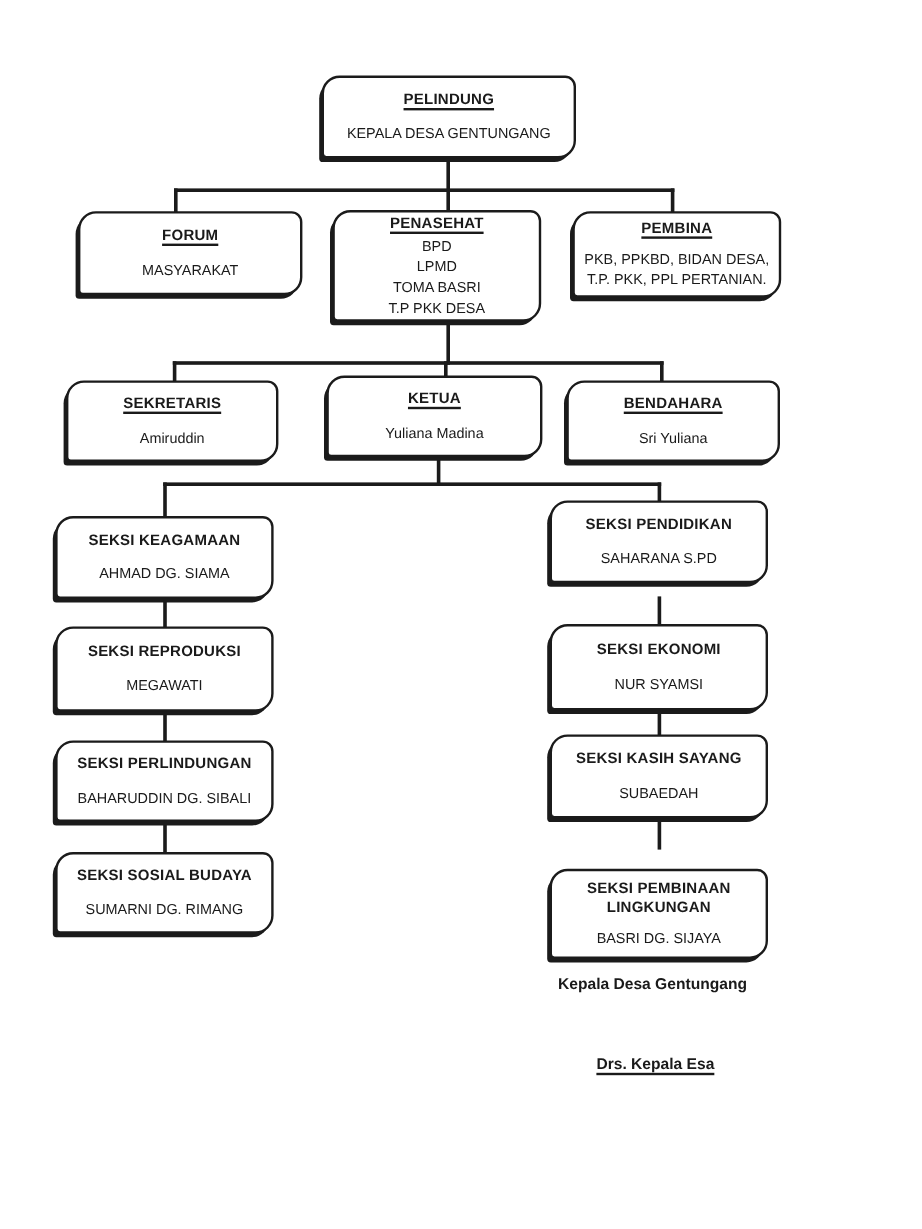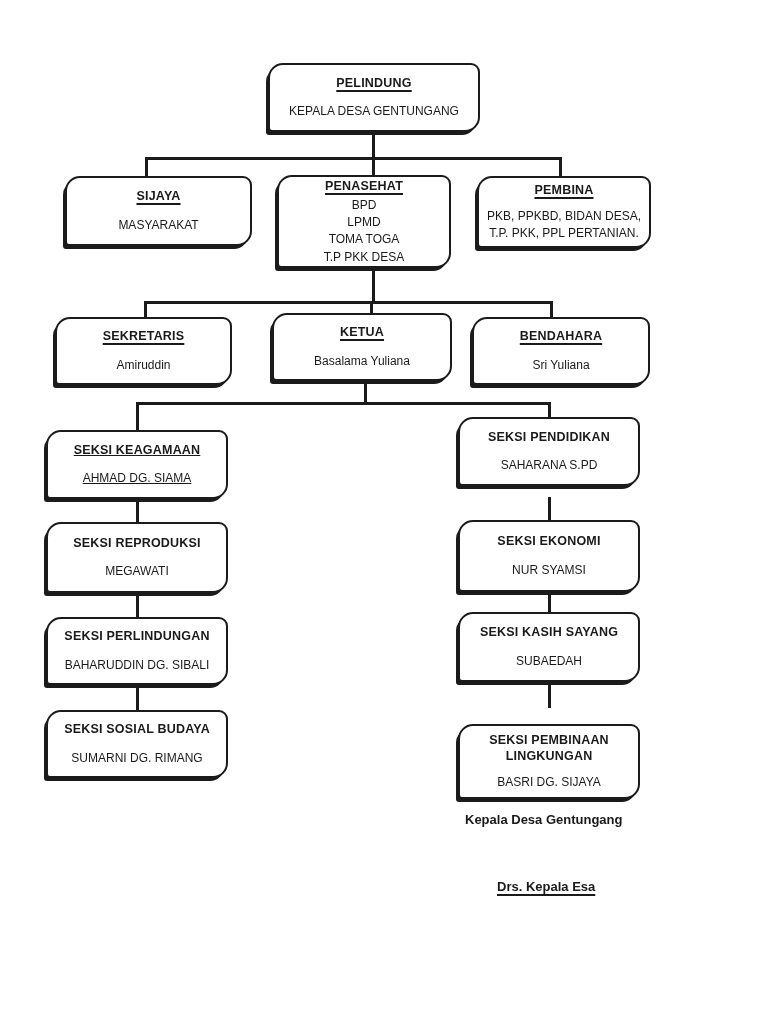--- a/index.html
+++ b/index.html
@@ -62,56 +62,56 @@
   <div class="vl" style="left:548px;top:497px;height:26px;"></div>
   <div class="vl" style="left:548px;top:590px;height:25px;"></div>
   <div class="vl" style="left:548px;top:680px;height:28px;"></div>
 
   <div class="box" style="left:268px;top:63px;width:212px;height:69px;">
     <span class="t u">PELINDUNG</span>
     <span class="n">KEPALA DESA GENTUNGANG</span>
   </div>
 
   <div class="box" style="left:65px;top:176px;width:187px;height:70px;">
-    <span class="t u">SIJAYA</span>
+    <span class="t u">FORUM</span>
     <span class="n">MASYARAKAT</span>
   </div>
 
   <div class="box tight" style="left:277px;top:175px;width:174px;height:93px;">
     <span class="t u">PENASEHAT</span>
     <span class="n">BPD</span>
     <span class="n">LPMD</span>
-    <span class="n">TOMA TOGA</span>
+    <span class="n">TOMA BASRI</span>
     <span class="n">T.P PKK DESA</span>
   </div>
 
   <div class="box" style="left:55px;top:317px;width:177px;height:68px;">
     <span class="t u">SEKRETARIS</span>
     <span class="n">Amiruddin</span>
   </div>
 
   <div class="box midgap" style="left:477px;top:176px;width:174px;height:72px;">
     <span class="t u">PEMBINA</span>
     <span class="nstack">
       <span class="n">PKB, PPKBD, BIDAN DESA,</span>
       <span class="n">T.P. PKK, PPL PERTANIAN.</span>
     </span>
   </div>
 
   <div class="box" style="left:272px;top:313px;width:180px;height:68px;align-items:center;">
     <span class="t u">KETUA</span>
-    <span class="n">Basalama Yuliana</span>
+    <span class="n">Yuliana Madina</span>
   </div>
 
   <div class="box" style="left:472px;top:317px;width:178px;height:68px;">
     <span class="t u">BENDAHARA</span>
     <span class="n">Sri Yuliana</span>
   </div>
 
-  <div class="box" style="left:46px;top:430px;width:182px;height:69px;text-decoration:underline;">
+  <div class="box" style="left:46px;top:430px;width:182px;height:69px;">
     <span class="t">SEKSI KEAGAMAAN</span>
     <span class="n">AHMAD DG. SIAMA</span>
   </div>
 
   <div class="box" style="left:46px;top:522px;width:182px;height:71px;">
     <span class="t">SEKSI REPRODUKSI</span>
     <span class="n">MEGAWATI</span>
   </div>
 
   <div class="box" style="left:46px;top:617px;width:182px;height:68px;">

